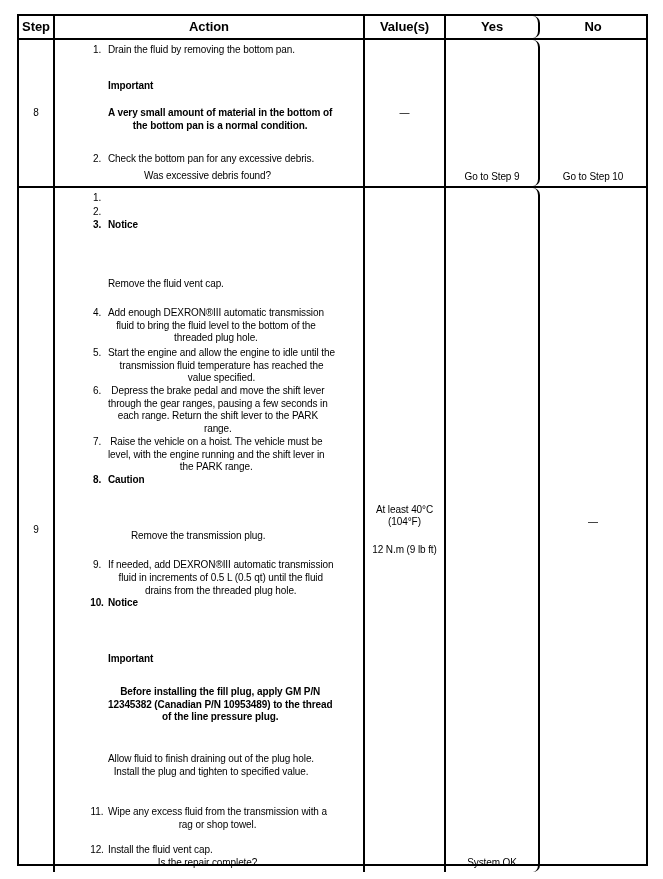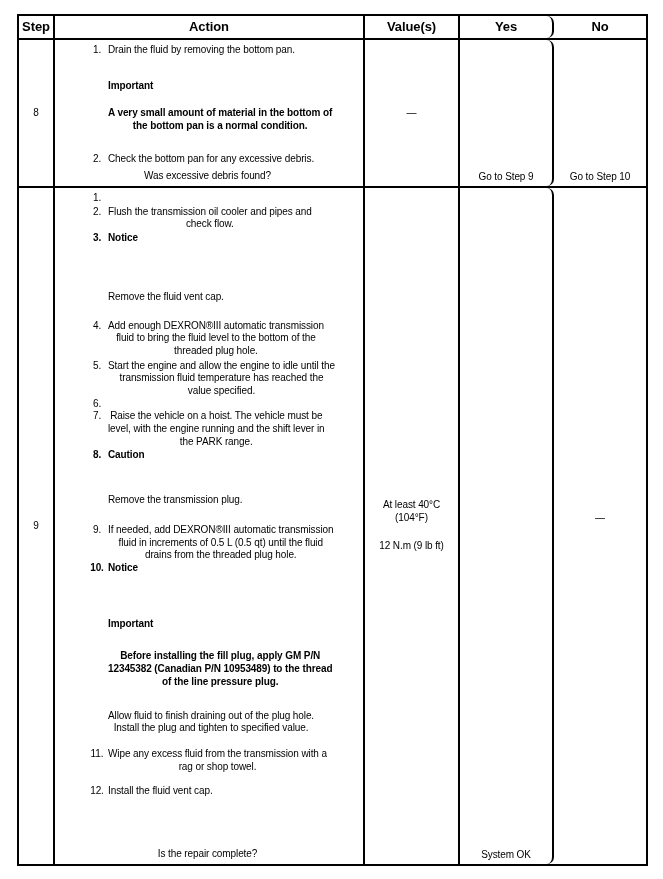--- a/index.html
+++ b/index.html
@@ -19,21 +19,21 @@
     border-right:2px solid #000;box-sizing:border-box;
     display:flex;align-items:center;justify-content:center;
     font-weight:bold;font-size:13px;
   }
   .brow{display:flex;flex:none;border-bottom:2px solid #000;}
   .row8{height:146px;}
   .row9{flex:1;border-bottom:none;}
   .cell{border-right:2px solid #000;box-sizing:border-box;overflow:hidden;}
   .w-step{width:36px;}
   .w-action{width:310px;text-align:center;}
-  .w-value{width:95px;}
+  .w-value{width:81px;}
   .w-yes{width:94px;border-radius:7px;}
   .w-no{flex:1;border-right:none;}
   .step-cell{display:flex;align-items:center;justify-content:center;}
   .action-cell{display:flex;flex-direction:column;padding:4px 1px 2px 0;}
   .seg{display:flex;flex:none;}
   .seg-num{flex:none;width:22px;margin-left:31px;}
   .seg-txt{flex:none;white-space:pre;}
   .b{font-weight:bold;}
   .question{margin-top:auto;padding:0 4px 1px 2px;flex:none;}
   .value-cell{display:flex;flex-direction:column;align-items:center;justify-content:center;text-align:center;}
@@ -92,22 +92,20 @@
     </div>
 
     <div class="brow row9">
       <div class="cell w-step step-cell">9</div>
       <div class="cell w-action action-cell">
           <div class="seg" style="margin-top: 0px;">
             <span class="seg-num">1.</span>
           </div>
           <div class="seg" style="margin-top: 1px;">
             <span class="seg-num">2.</span>
-            <span class="seg-txt">Flush the transmission oil cooler and pipes and
-check flow.</span>
           </div>
           <div class="seg b" style="margin-top: 1px;">
             <span class="seg-num">3.</span>
             <span class="seg-txt">Notice</span>
           </div>
           <div class="seg" style="margin-top: 46px;">
             <span class="seg-num"></span>
             <span class="seg-txt">Remove the fluid vent cap.</span>
           </div>
           <div class="seg" style="margin-top: 16px;">
@@ -117,32 +115,36 @@
 threaded plug hole.</span>
           </div>
           <div class="seg" style="margin-top: 2px;">
             <span class="seg-num">5.</span>
             <span class="seg-txt">Start the engine and allow the engine to idle until the
 transmission fluid temperature has reached the
 value specified.</span>
           </div>
           <div class="seg" style="margin-top: 0px;">
             <span class="seg-num">6.</span>
+            <span class="seg-txt">Depress the brake pedal and move the shift lever
+through the gear ranges, pausing a few seconds in
+each range. Return the shift lever to the PARK
+range.</span>
           </div>
           <div class="seg" style="margin-top: 0px;">
             <span class="seg-num">7.</span>
             <span class="seg-txt">Raise the vehicle on a hoist. The vehicle must be
 level, with the engine running and the shift lever in
 the PARK range.</span>
           </div>
           <div class="seg b" style="margin-top: 0px;">
             <span class="seg-num">8.</span>
             <span class="seg-txt">Caution</span>
           </div>
-          <div class="seg" style="margin-top: 33px;">
+          <div class="seg" style="margin-top: 43px; gap: 23px;">
             <span class="seg-num"></span>
             <span class="seg-txt">Remove the transmission plug.</span>
           </div>
           <div class="seg" style="margin-top: 17px;">
             <span class="seg-num">9.</span>
             <span class="seg-txt">If needed, add DEXRON®III automatic transmission
 fluid in increments of 0.5 L (0.5 qt) until the fluid
 drains from the threaded plug hole.</span>
           </div>
           <div class="seg b" style="margin-top: 0px;">
@@ -152,26 +154,26 @@
           <div class="seg b" style="margin-top: 43px;">
             <span class="seg-num"></span>
             <span class="seg-txt">Important</span>
           </div>
           <div class="seg b" style="margin-top: 20px;">
             <span class="seg-num"></span>
             <span class="seg-txt">Before installing the fill plug, apply GM P/N
 12345382 (Canadian P/N 10953489) to the thread
 of the line pressure plug.</span>
           </div>
-          <div class="seg" style="margin-top: 21px;">
+          <div class="seg" style="margin-top: 29px;">
             <span class="seg-num"></span>
             <span class="seg-txt">Allow fluid to finish draining out of the plug hole.
 Install the plug and tighten to specified value.</span>
           </div>
-          <div class="seg" style="margin-top: 13px;">
+          <div class="seg" style="margin-top: 28px;">
             <span class="seg-num">11.</span>
             <span class="seg-txt">Wipe any excess fluid from the transmission with a
 rag or shop towel.</span>
           </div>
           <div class="seg" style="margin-top: 12px;">
             <span class="seg-num">12.</span>
             <span class="seg-txt">Install the fluid vent cap.</span>
           </div>
           <div class="question">Is the repair complete?</div>
         </div>

